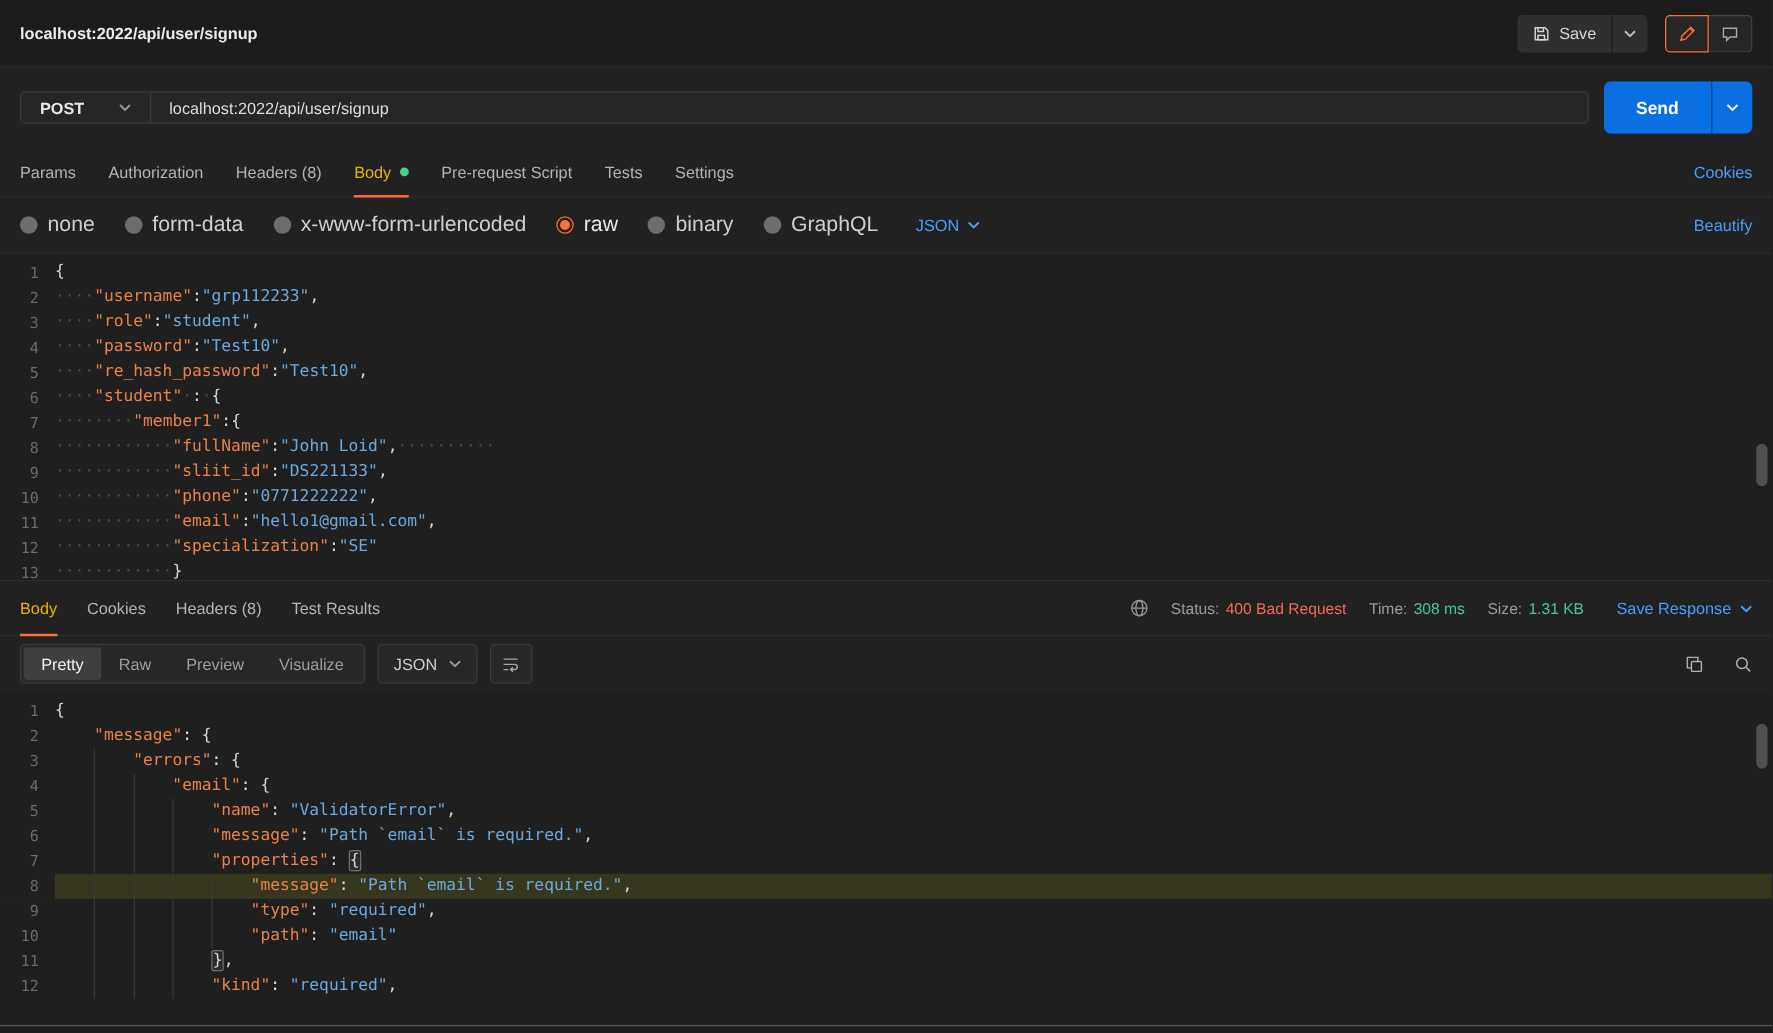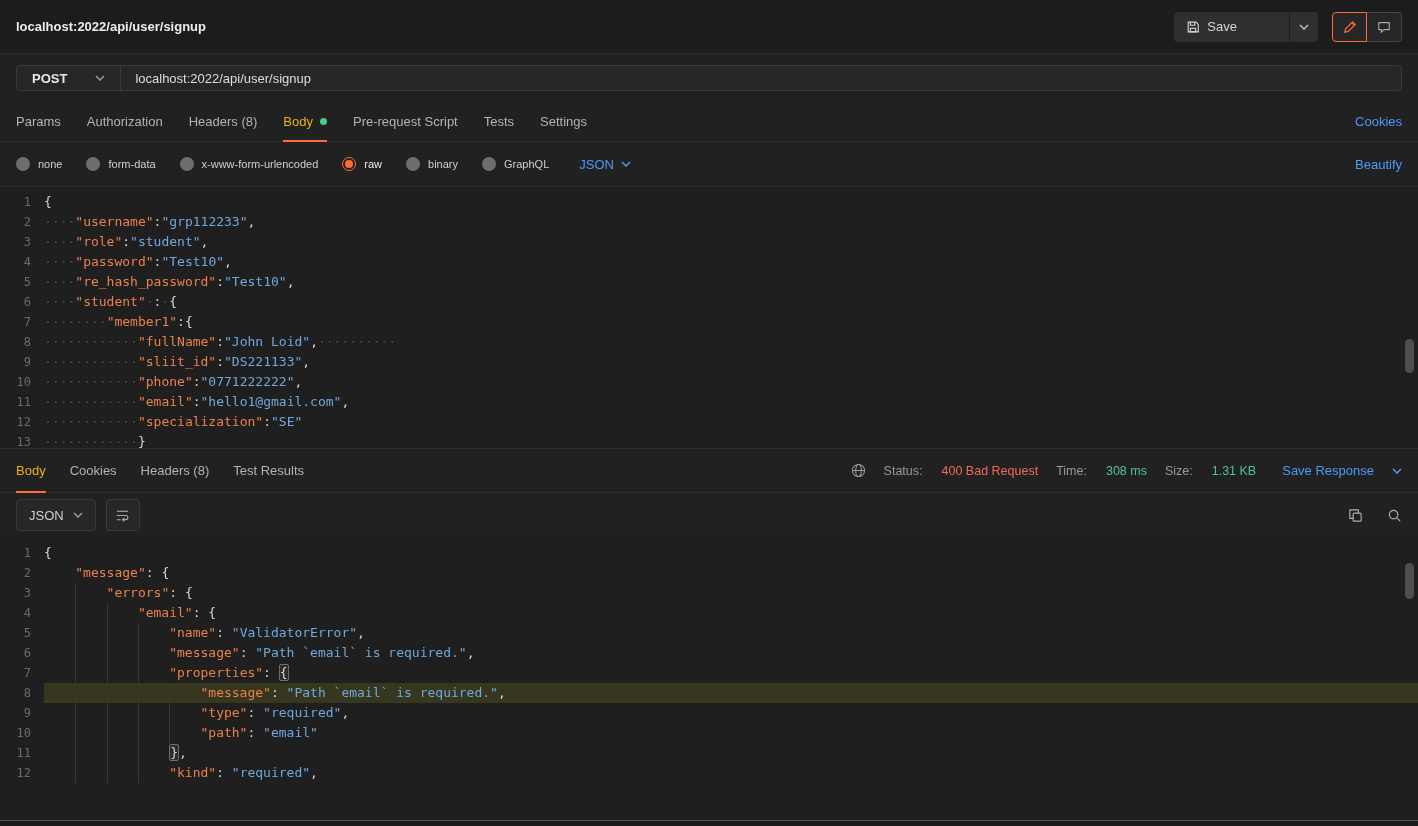--- a/index.html
+++ b/index.html
@@ -10,21 +10,21 @@
   }
   *{box-sizing:border-box;}
   html,body{margin:0;padding:0;width:1418px;height:826px;overflow:hidden;}
   body{background:#212121;font-family:"Liberation Sans",sans-serif;color:#d6d6d6;}
   .app{display:flex;flex-direction:column;height:826px;}
 
   
   .topbar{height:54px;min-height:54px;display:flex;align-items:center;padding:0 16px;background:#1c1c1c;border-bottom:1px solid #2f2f2f;}
   .topbar .title{font-size:13px;font-weight:700;color:#ececec;}
   .topbar-right{margin-left:auto;display:flex;align-items:center;gap:14px;}
-  .btn-group{display:flex;background:#2f2f2f;border-radius:4px;overflow:hidden;gap:40px;}
+  .btn-group{display:flex;background:#2f2f2f;border-radius:4px;overflow:hidden;}
   .btn{display:flex;align-items:center;gap:7px;padding:0 12px;height:30px;background:transparent;border:none;color:#d6d6d6;font-size:13px;cursor:pointer;font-family:inherit;}
   .chev-btn{display:flex;align-items:center;justify-content:center;padding:0 9px;height:30px;background:transparent;border:none;border-left:1px solid #1e1e1e;color:#bdbdbd;cursor:pointer;}
   .icon-pair{display:flex;}
   .icon-btn{width:35px;height:30px;display:flex;align-items:center;justify-content:center;background:#262626;border:1px solid #454545;color:#a8a8a8;cursor:pointer;}
   .icon-btn.edit{border-color:var(--accent);color:var(--accent);border-radius:4px 0 0 4px;z-index:1;}
   .icon-btn.cmt{border-left:none;border-radius:0 4px 4px 0;}
 
   
   .url-row{display:flex;gap:12px;padding:11px 16px;align-items:center;}
   .method-url{flex:1;display:flex;height:26px;background:#262626;border:1px solid #3a3a3a;border-radius:4px;align-items:stretch;}
@@ -38,21 +38,21 @@
   
   .req-tabs{display:flex;align-items:center;height:40px;min-height:40px;padding:0 16px;border-bottom:1px solid #2b2b2b;gap:26px;}
   .tab{font-size:13px;color:#b3b3b3;height:100%;display:flex;align-items:center;cursor:pointer;position:relative;gap:7px;}
   .tab.active{color:#eab308;}
   .tab.active::after{content:"";position:absolute;left:0;right:0;bottom:-1px;height:2px;background:var(--accent);}
   .dot{width:7px;height:7px;border-radius:50%;background:var(--success-dot);}
   .link-right{margin-left:auto;color:var(--link);font-size:13px;cursor:pointer;}
 
   
   .body-type-row{display:flex;align-items:center;height:44px;min-height:44px;padding:0 16px;gap:24px;}
-  .radio-item{display:flex;align-items:center;gap:8px;font-size:11px;color:#cfcfcf;cursor:pointer;}
+  .radio-item{display:flex;align-items:center;gap:8px;font-size:17px;color:#cfcfcf;cursor:pointer;}
   .radio{width:14px;height:14px;border-radius:50%;background:#6d6d6d;position:relative;}
   .radio.sel{background:transparent;border:1.5px solid var(--accent);}
   .radio.sel::after{content:"";position:absolute;inset:2px;background:var(--accent);border-radius:50%;}
   .radio-item.sel-item{color:#eaeaea;}
   .fmt-link{display:flex;gap:7px;align-items:center;color:var(--link);font-size:13px;margin-left:6px;cursor:pointer;}
   .fmt-link .chev{display:flex;}
 
   
   .editor{position:relative;background:var(--editor-bg);overflow:hidden;}
   .req-editor{height:262px;min-height:262px;border-top:1px solid #2b2b2b;padding-top:5px;}
@@ -66,26 +66,26 @@
   .tk-s{color:var(--json-string);}
   .tk-p{color:#d6d6d6;}
   .tk-b{color:#d6d6d6;border:1px solid #6e6e6e;border-radius:2px;background:#2c2c2c;}
   .guide{display:inline-block;width:4ch;height:20px;vertical-align:top;border-left:1px solid #383838;}
   .guide.g0{border-left:none;}
   .vscroll{position:absolute;right:4px;width:9px;border-radius:5px;background:#4f4f4f;}
 
   
   .resp-header{display:flex;align-items:center;height:45px;min-height:45px;padding:0 16px;border-top:1px solid #2b2b2b;border-bottom:1px solid #2b2b2b;gap:24px;}
   .resp-meta{margin-left:auto;display:flex;align-items:center;gap:18px;font-size:12.5px;}
-  .meta{display:flex;gap:19px;align-items:center;}
+  .meta{display:flex;gap:5px;align-items:center;}
   .meta .lbl{color:#9a9a9a;}
   .val-status{color:var(--status-error);}
   .val-green{color:var(--metric-green);}
   .globe{color:#9a9a9a;display:flex;}
-  .save-resp{color:var(--link);display:flex;gap:18px;align-items:center;margin-left:8px;font-size:13px;cursor:pointer;}
+  .save-resp{color:var(--link);display:flex;gap:7px;align-items:center;margin-left:8px;font-size:13px;cursor:pointer;}
 
   
   .resp-toolbar{display:flex;align-items:center;height:44px;min-height:44px;padding:0 16px;gap:10px;}
   .seg{display:flex;background:#272727;border:1px solid #3a3a3a;border-radius:4px;padding:2px;height:32px;}
   .seg-item{display:flex;align-items:center;padding:0 14px;font-size:13px;color:#9d9d9d;border-radius:3px;cursor:pointer;}
   .seg-item.active{background:#3f3f3f;color:#f2f2f2;}
   .fmt-box{display:flex;align-items:center;gap:9px;height:32px;padding:0 12px;border:1px solid #3a3a3a;background:#272727;border-radius:4px;color:#cfcfcf;font-size:13px;cursor:pointer;}
   .fmt-box .chev{color:#9a9a9a;display:flex;}
   .tool-btn{width:34px;height:32px;display:flex;align-items:center;justify-content:center;border:1px solid #3a3a3a;background:#272727;border-radius:4px;color:#a8a8a8;cursor:pointer;}
   .toolbar-right{margin-left:auto;display:flex;gap:24px;align-items:center;color:#b0b0b0;}
@@ -145,20 +145,30 @@
       <div class="method">
         <span>POST</span>
         <span class="chev">
           <svg width="10" height="6" viewBox="0 0 10 6">
               <path d="M1 1l4 4 4-4" fill="none" stroke="currentColor" stroke-width="1.5"></path>
             </svg>
         </span>
       </div>
       <input class="url-input" readonly="" value="localhost:2022/api/user/signup" style="">
     </div>
+    <div class="send-group">
+      <button class="send-btn">Send</button>
+      <button class="send-chev">
+        <span style="display:flex;">
+          <svg width="10" height="6" viewBox="0 0 10 6">
+              <path d="M1 1l4 4 4-4" fill="none" stroke="currentColor" stroke-width="1.5"></path>
+            </svg>
+        </span>
+      </button>
+    </div>
   </section>
 
   <nav class="req-tabs">
     <div class="tab">
         <span>Params</span>
       </div>
     <div class="tab">
         <span>Authorization</span>
       </div>
     <div class="tab">
@@ -273,20 +283,26 @@
         <span style="display:flex;">
           <svg width="10" height="6" viewBox="0 0 10 6">
               <path d="M1 1l4 4 4-4" fill="none" stroke="currentColor" stroke-width="1.5"></path>
             </svg>
         </span>
       </span>
     </div>
   </section>
 
   <div class="resp-toolbar">
+    <div class="seg">
+      <div class="seg-item active">Pretty</div>
+      <div class="seg-item">Raw</div>
+      <div class="seg-item">Preview</div>
+      <div class="seg-item">Visualize</div>
+    </div>
     <div class="fmt-box">
       <span>JSON</span>
       <span class="chev">
         <svg width="10" height="6" viewBox="0 0 10 6">
             <path d="M1 1l4 4 4-4" fill="none" stroke="currentColor" stroke-width="1.5"></path>
           </svg>
       </span>
     </div>
     <button class="tool-btn">
       <span style="display:flex;">

